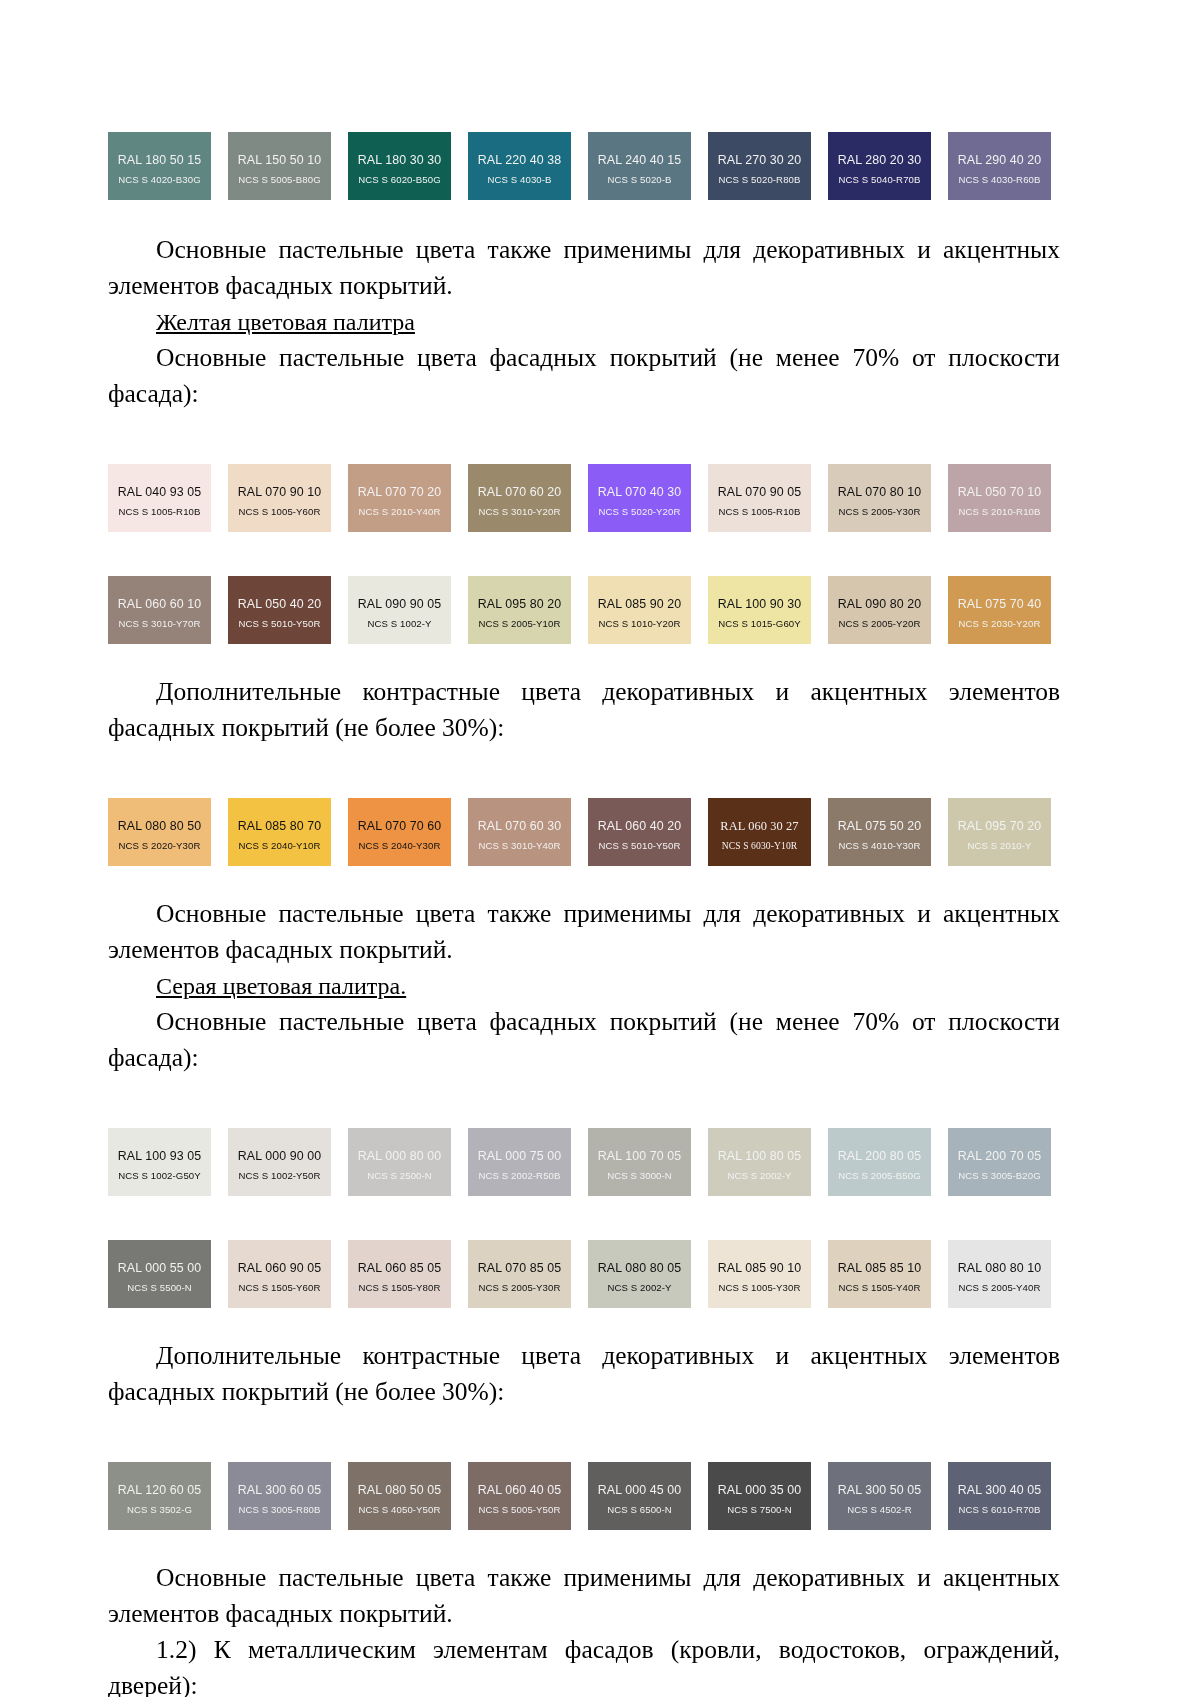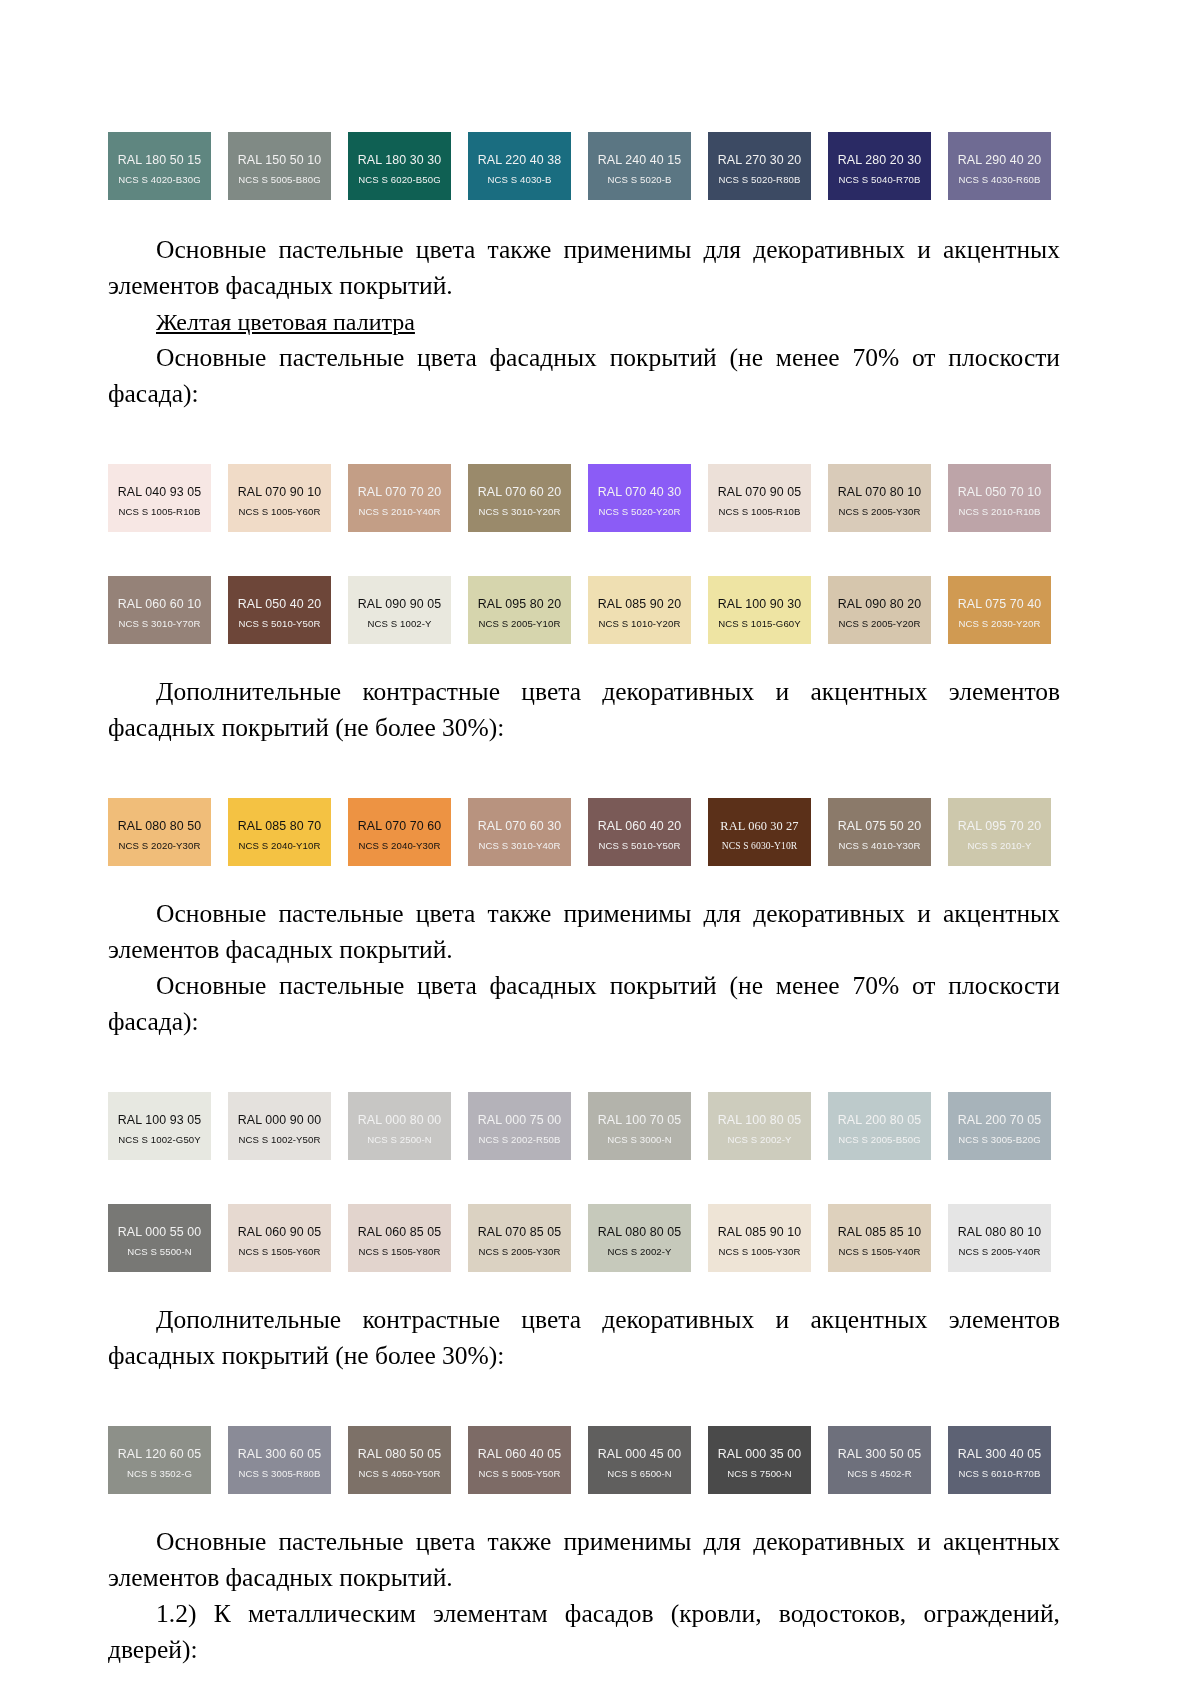--- a/index.html
+++ b/index.html
@@ -223,20 +223,21 @@
       </div>
       <div class="swatch light-text" style="background: rgb(205, 200, 172);">
         <div class="ral">RAL 095 70 20</div>
         <div class="ncs">NCS S 2010-Y</div>
       </div>
     </div>
 
   <div class="gap-lg"></div>
   <p class="para">Основные пастельные цвета также применимы для декоративных и акцентных элементов фасадных покрытий.</p>
 
+  <div class="underlined"><span>Серая цветовая палитра.</span></div>
 
   <p class="para">Основные пастельные цвета фасадных покрытий (не менее 70% от плоскости фасада):</p>
 
   <div class="gap-md"></div>
   <div class="swatch-row row-tall">
       <div class="swatch dark-text" style="background: rgb(231, 232, 225);">
         <div class="ral">RAL 100 93 05</div>
         <div class="ncs">NCS S 1002-G50Y</div>
       </div>
       <div class="swatch dark-text" style="background: rgb(228, 225, 221);">

